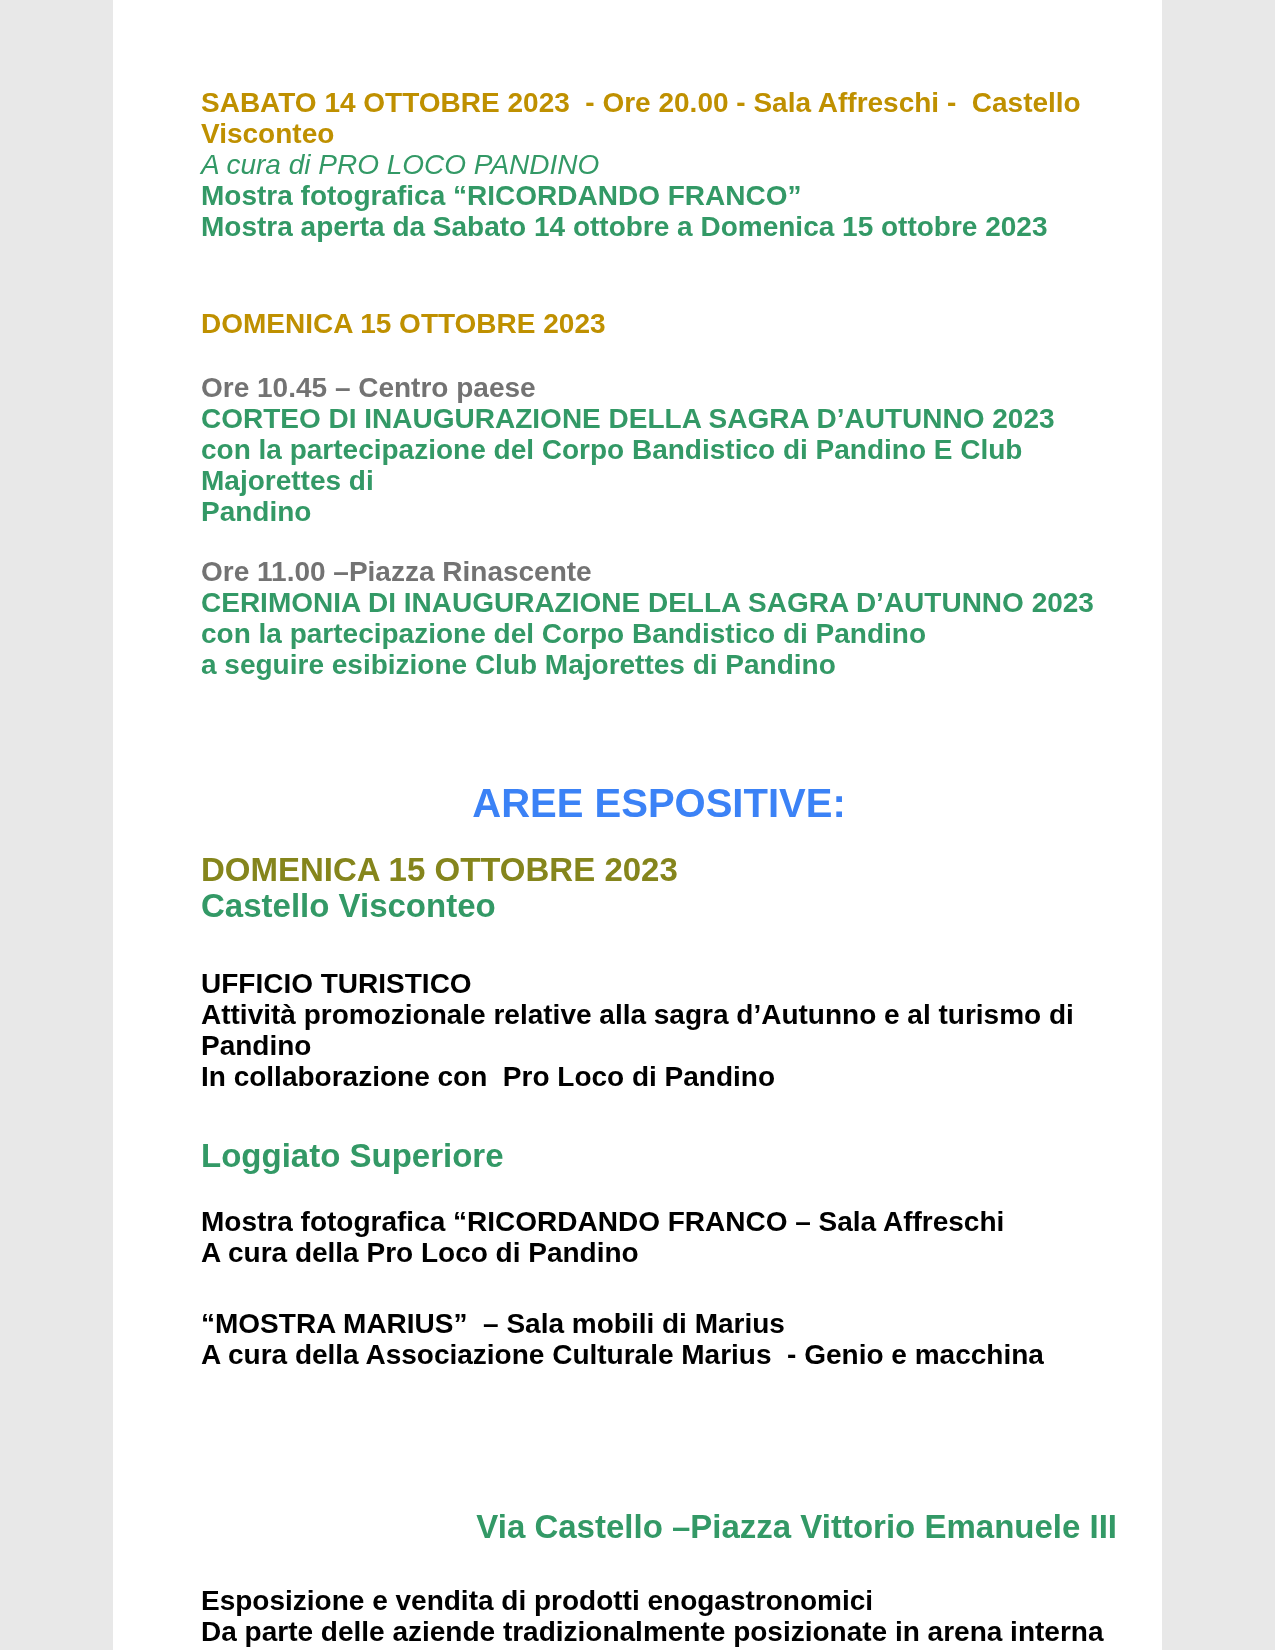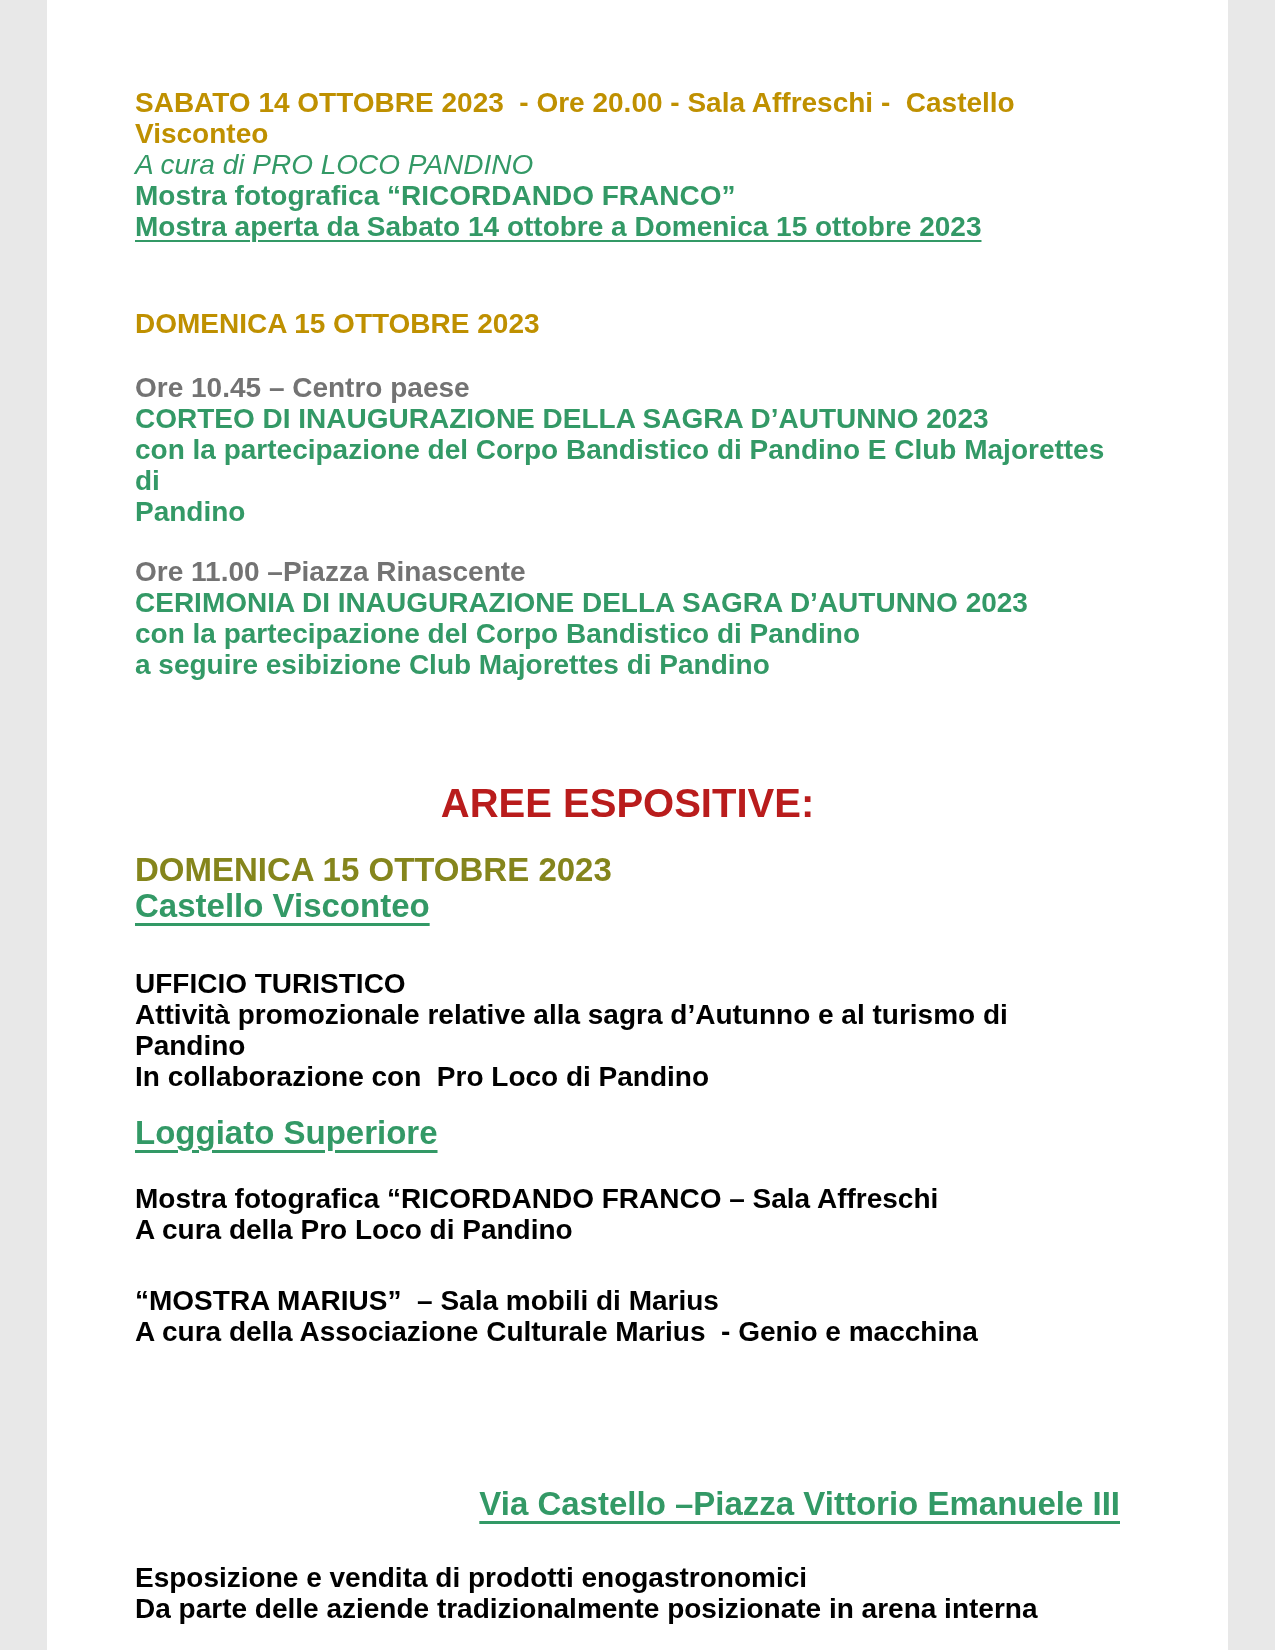--- a/index.html
+++ b/index.html
@@ -1,42 +1,41 @@
 <!DOCTYPE html>
 <html><head>
 <meta charset="utf-8">
 <style>
   html,body{margin:0;padding:0;background:#e8e8e8;}
   .page{
     position:relative;
-    width:1181px;height:1650px;
+    width:1049px;height:1650px;
     margin:0 auto;
     background:#ffffff;
     box-sizing:border-box;
-    padding:87px 108px 0 88px;
+    padding:87px 45px 0 88px;
     overflow:hidden;
     font-family:"Liberation Sans", sans-serif;
     color:#000;
   }
   .line{
     white-space:pre-wrap;
     font-size:28px;
     line-height:31px;
     font-weight:bold;
   }
   .gold{color:#BF9000;}
   .seagreen{color:#339966;}
   .darkgreen{color:#737373;}
   .olive{color:#85851C;}
-  .orange{color:#b91c1c;}
+  .orange{color:#3b82f6;}
   .black{color:#000000;}
   .italic{font-style:italic;font-weight:normal;}
   .regular{font-weight:bold;}
   .underline{
-    text-decoration:underline;
     text-decoration-thickness:2px;
     text-underline-offset:4px;
   }
   .section-heading{
     font-size:33px;
     line-height:36px;
     font-weight:bold;
     white-space:pre-wrap;
   }
   .section-heading.underline{
@@ -51,21 +50,21 @@
     white-space:pre-wrap;
   }
   
   .mt-domenica{margin-top:66px;}
   .mt-ev1{margin-top:33px;}
   .mt-ev2{margin-top:29px;}
   .mt-aree{margin-top:100px;}
   .mt-date2{margin-top:26px;}
   .mt-castello{}
   .mt-ufficio{margin-top:44px;}
-  .mt-loggiato{margin-top:23px;}
+  .mt-loggiato{margin-top:46px;}
   .mt-entry1{margin-top:32px;}
   .mt-entry2{margin-top:40px;}
   .mt-via{margin-top:139px;text-align:right;}
   .mt-expo{margin-top:40px;}
 </style>
 </head>
 <body>
 
 <div class="page">
 

